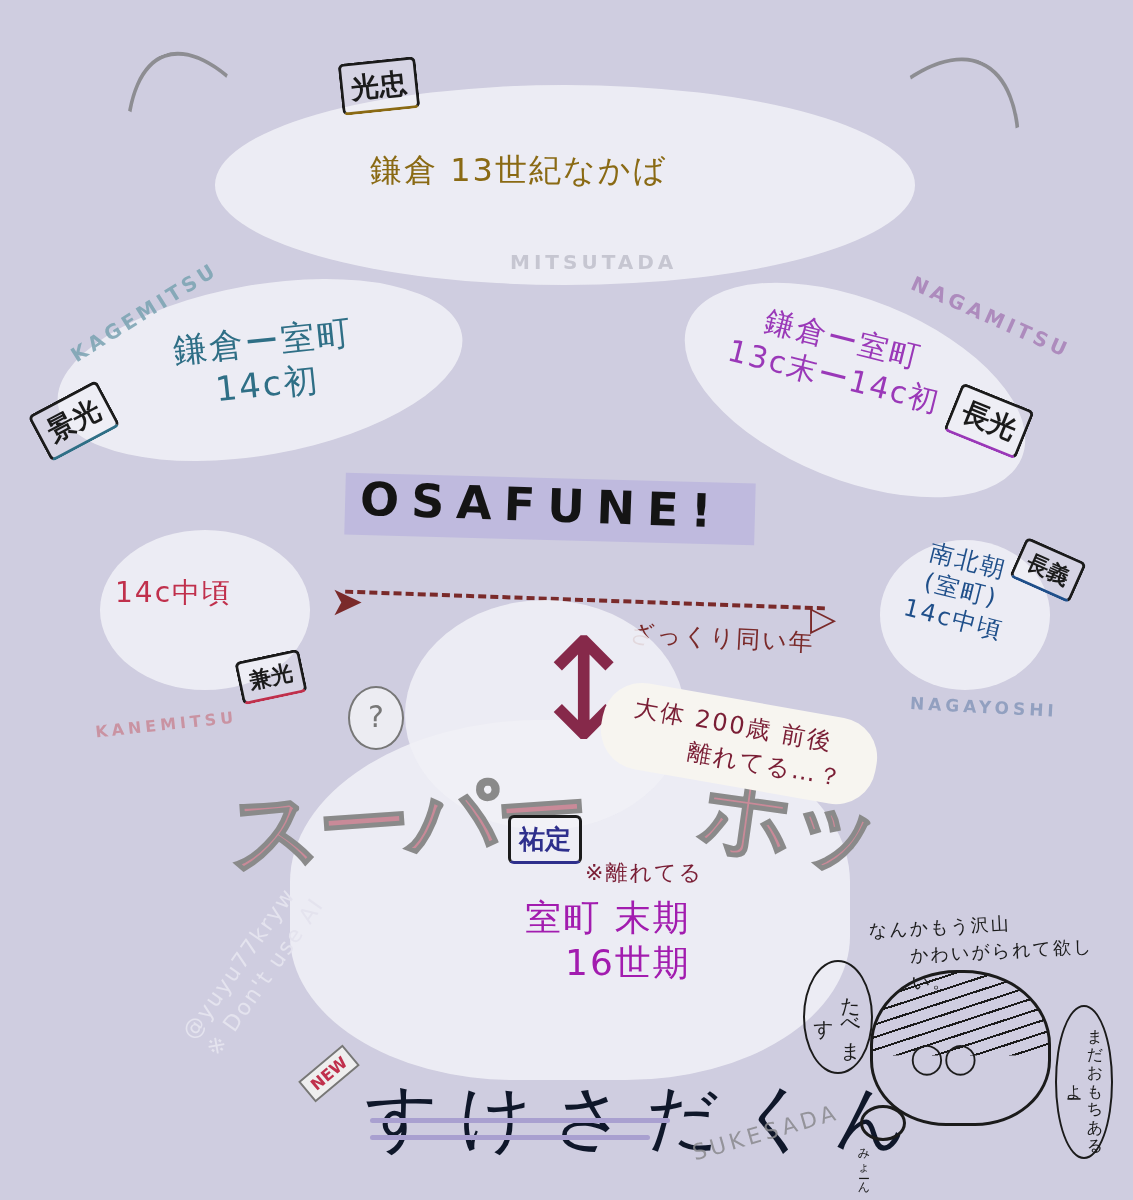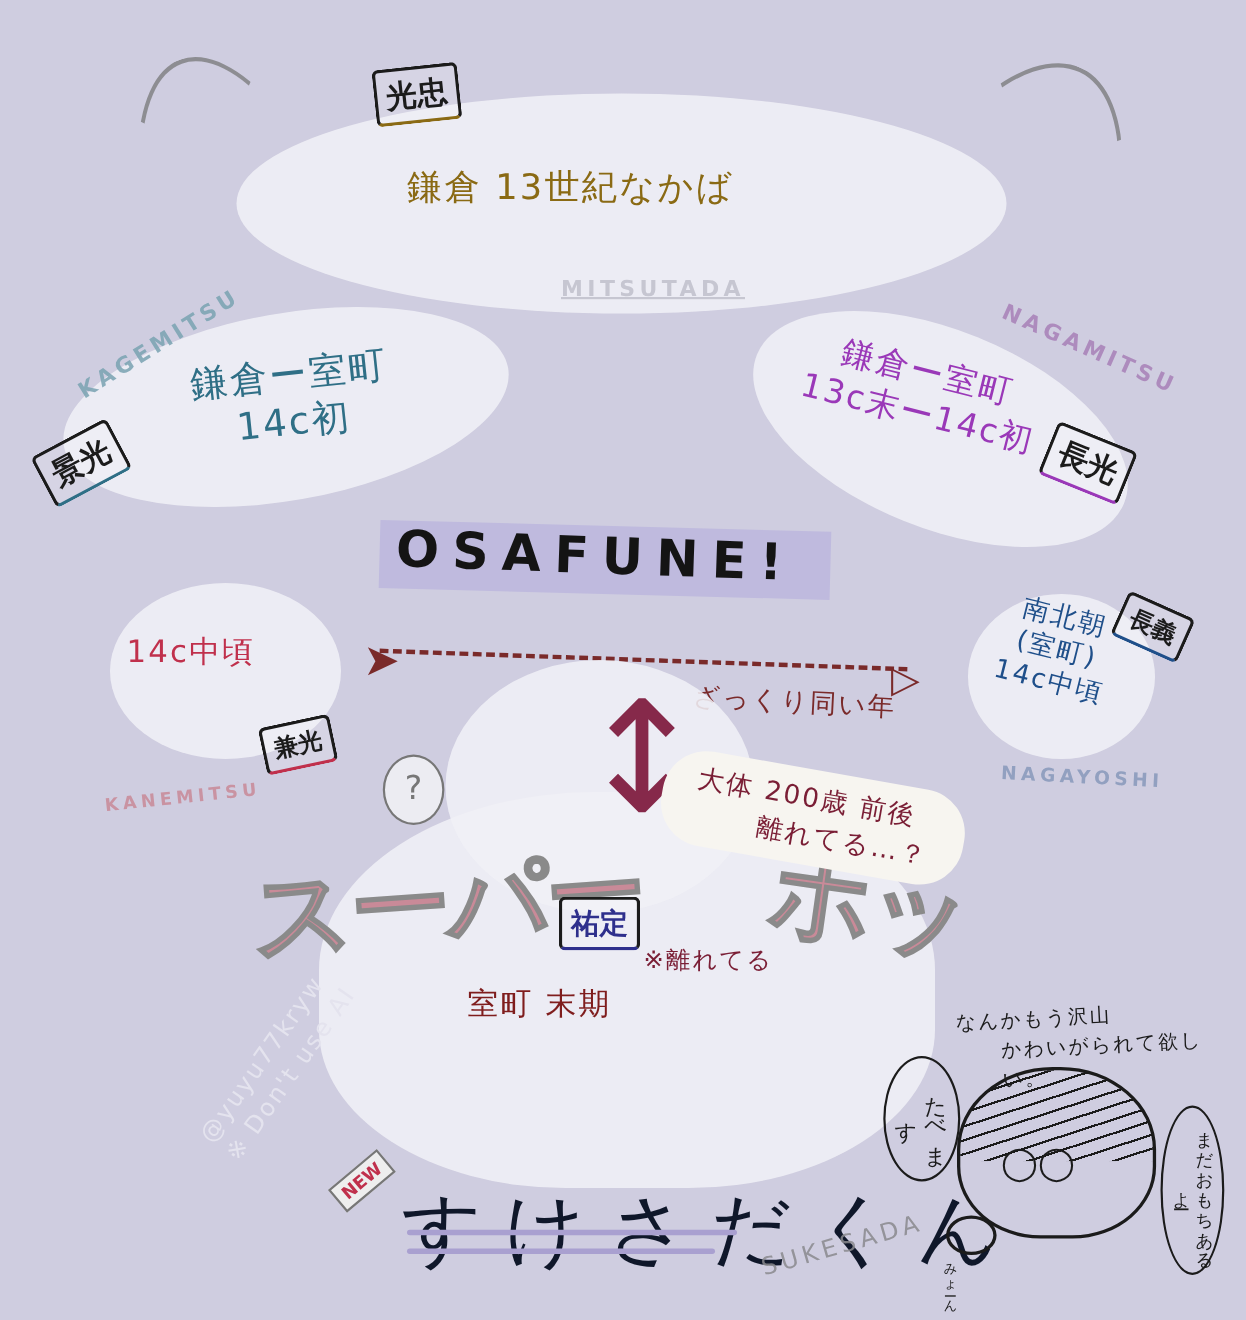--- a/index.html
+++ b/index.html
@@ -68,21 +68,21 @@
 <div class="arc" style="left:950px;top:330px;width:120px;height:460px;transform:rotate(90deg);"></div>
 <div class="arc" style="left:30px;top:420px;width:120px;height:360px;transform:rotate(-90deg);"></div>
 
 <div class="cloud" style="left:215px;top:85px;width:700px;height:200px;"></div>
 <div class="stamp" style="left:340px;top:60px;border-bottom-color:#8a6a14;transform:rotate(-6deg);">
   <span>光忠</span>
 </div>
 <div class="period hand" style="left:370px;top:150px;font-size:32px;color:#8a6a14;">
   <span>鎌倉 13世紀なかば</span>
 </div>
-<div class="name-label" style="left:510px;top:250px;color:#c0c0cc;text-decoration:underline;">MITSUTADA</div>
+<div class="name-label" style="left:510px;top:250px;color:#c0c0cc;">MITSUTADA</div>
 
 <div class="cloud" style="left:55px;top:285px;width:410px;height:170px;transform:rotate(-10deg);"></div>
 <div class="name-label" style="left:60px;top:300px;color:#7aa3b2;transform:rotate(-32deg);">KAGEMITSU</div>
 <div class="stamp" style="left:35px;top:395px;transform:rotate(-28deg);border-bottom-color:#2f6f86;">
   <span>景光</span>
 </div>
 <div class="period hand" style="left:175px;top:320px;color:#2f6f86;transform:rotate(-6deg);">
   <div>鎌倉ー室町</div>
   <div>14c初</div>
 </div>
@@ -137,22 +137,23 @@
 
 <div class="note hand" style="left:600px;top:700px;">
   <div>大体 200歳 前後</div>
   <div style="padding-left:60px;">離れてる…？</div>
 </div>
 
 <div class="stamp" style="left:508px;top:815px;font-size:26px;color:#2e2f8c;border-bottom-color:#2e2f8c;">
   <span>祐定</span>
 </div>
 <div class="abs hand" style="left:585px;top:858px;font-size:22px;color:#7a1e35;">※離れてる</div>
-<div class="period hand" style="left:425px;top:895px;color:#7f1d1d;font-size:28px;text-align:right;">
+<div class="period hand" style="left:425px;top:895px;color:#a21caf;font-size:36px;text-align:right;">
   <div>室町 末期</div>
+  <div style="padding-left:140px;">16世期</div>
 </div>
 
 <div class="abs" style="left:300px;top:1060px;padding:2px 6px;border:2px solid #777;background:#eee;color:#c0304c;font-weight:bold;font-size:16px;transform:rotate(-40deg);">NEW</div>
 
 <div class="abs hand" style="left:365px;top:1070px;font-size:72px;color:#0f172a;letter-spacing:20px;">すけさだくん</div>
 <div class="abs" style="left:370px;top:1118px;width:300px;height:5px;background:#a9a0d0;border-radius:3px;"></div>
 <div class="abs" style="left:370px;top:1135px;width:280px;height:5px;background:#a9a0d0;border-radius:3px;"></div>
 <div class="name-label" style="left:690px;top:1120px;color:#8a8a8e;font-weight:normal;font-size:22px;transform:rotate(-16deg);">SUKESADA</div>
 
 <div class="abs hand" style="left:160px;top:940px;color:#e4e3ee;font-size:22px;transform:rotate(-55deg);line-height:1.3;">

